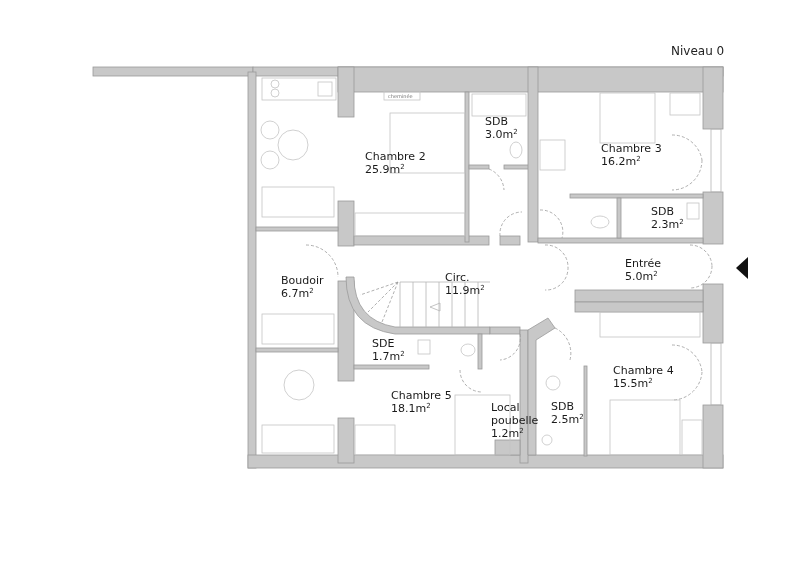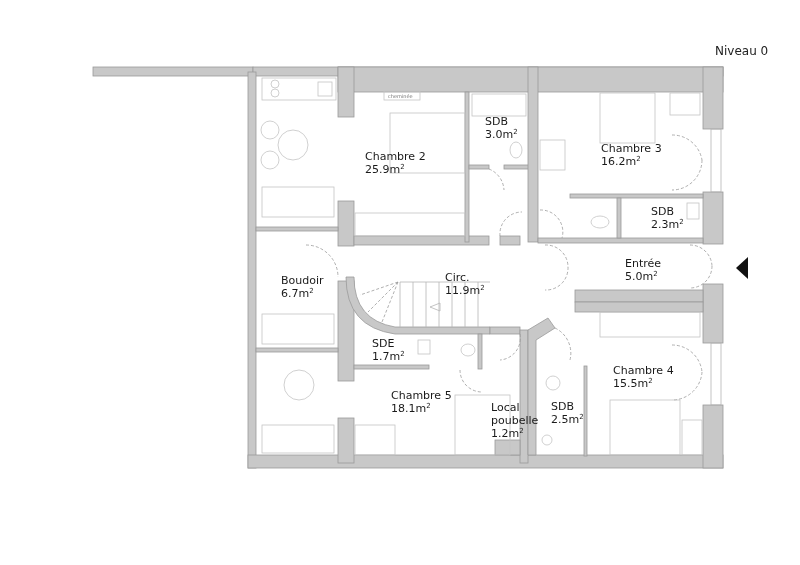--- a/index.html
+++ b/index.html
@@ -1,18 +1,18 @@
 <!DOCTYPE html>
 <html><head>
 <meta charset="utf-8">
 <style>
   html, body { margin: 0; padding: 0; background: #ffffff; }
   body { width: 800px; height: 565px; position: relative; overflow: hidden; font-family: "DejaVu Sans", sans-serif; }
   #plan { position: absolute; left: 0; top: 0; width: 800px; height: 565px; }
-  .level-title { position: absolute; left: 671px; top: 44px; font-size: 12px; color: #222; margin-left: 44px; }
+  .level-title { position: absolute; left: 671px; top: 44px; font-size: 12px; color: #222; }
   .wall { fill: #c8c8c8; stroke: #9a9a9a; stroke-width: 0.8; }
   .thin { fill: none; stroke: #b5b5b5; stroke-width: 0.8; }
   .dash { fill: none; stroke: #9a9a9a; stroke-width: 0.8; stroke-dasharray: 3 2; }
   .furn { fill: none; stroke: #c4c4c4; stroke-width: 0.8; }
   .room-label { font-size: 11px; fill: #1a1a1a; font-family: "DejaVu Sans", sans-serif; }
   .sup { font-size: 7px; }
   .small-label { font-size: 5px; fill: #777; font-family: "DejaVu Sans", sans-serif; }
   .entry-arrow { fill: #111; }
 </style>
 </head>

